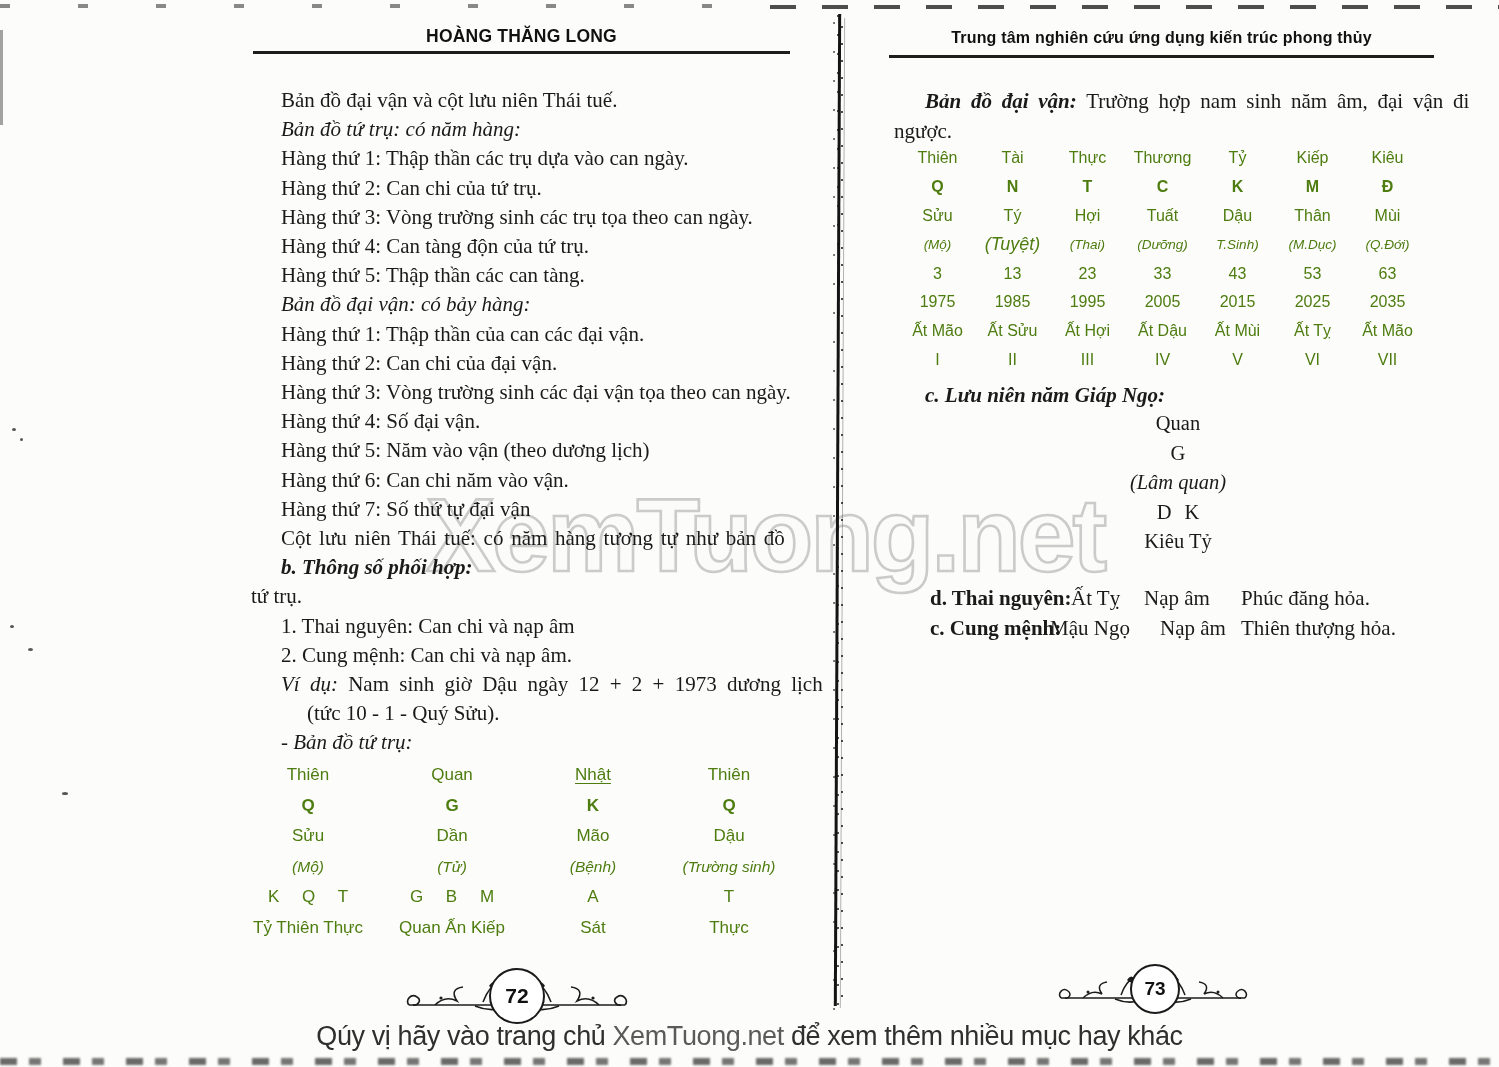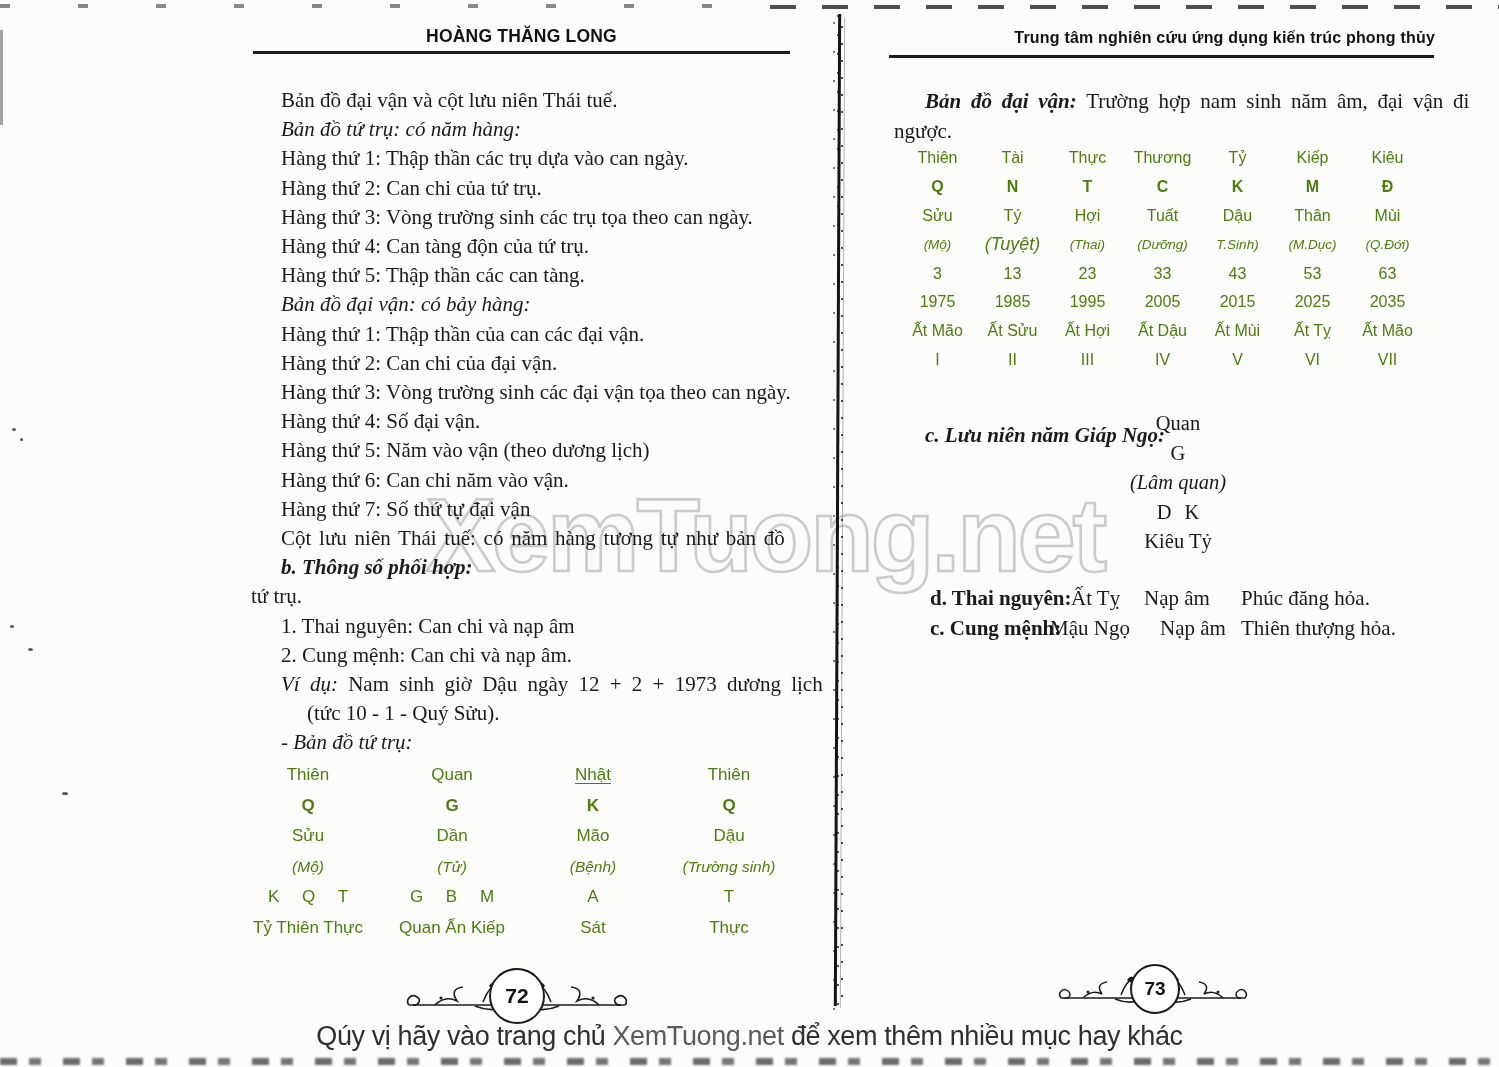--- a/index.html
+++ b/index.html
@@ -31,31 +31,31 @@
   
   .watermark{left:420px;top:468px;width:690px;height:140px;z-index:1;
     font-family:"Liberation Sans",sans-serif;font-weight:bold;font-size:104px;
     letter-spacing:-3px;color:rgba(250,250,250,.45);
     -webkit-text-stroke:2.6px #cbcbcb;text-align:center;line-height:134px;
     white-space:nowrap;}
   
   .hdr{font-family:"Liberation Sans",sans-serif;font-weight:bold;color:#111;
     text-align:center;letter-spacing:.2px;z-index:2;}
   .hdr-l{left:253px;top:26px;width:537px;font-size:17.5px;}
-  .hdr-r{left:888px;top:29px;width:547px;font-size:16px;text-align:right;}
+  .hdr-r{left:888px;top:29px;width:547px;font-size:16px;}
   .rule{background:#1d1d1d;height:2.6px;z-index:2;}
   .rule-l{left:253px;top:51px;width:537px;}
   .rule-r{left:889px;top:55px;width:545px;}
   
   .body-l{left:251px;top:86px;width:548px;font-size:21px;line-height:29.2px;z-index:2;}
   .ln{white-space:nowrap;}
   .ind{padding-left:30px;}
   .ind2{padding-left:56px;}
   .it{font-style:italic;}
-  .bi{font-style:italic;font-weight:bold;margin-top:40px;}
+  .bi{font-style:italic;font-weight:bold;}
   .ws1{word-spacing:2.5px;}
   .ws2{word-spacing:5px;}
   
   .tbl{display:grid;z-index:2;font-family:"Liberation Sans",sans-serif;color:#4d7c0f;}
   .tbl span{text-align:center;align-self:center;}
   .tbl-l{left:240px;top:760px;width:560px;grid-template-columns:136px 152px 130px 142px;
     grid-auto-rows:30.5px;font-size:17px;}
   .tbl-r{left:900px;top:144px;width:525px;grid-template-columns:repeat(7,75px);
     grid-auto-rows:28.8px;font-size:16px;}
   .cell-u{text-decoration:underline;text-underline-offset:3px;}

